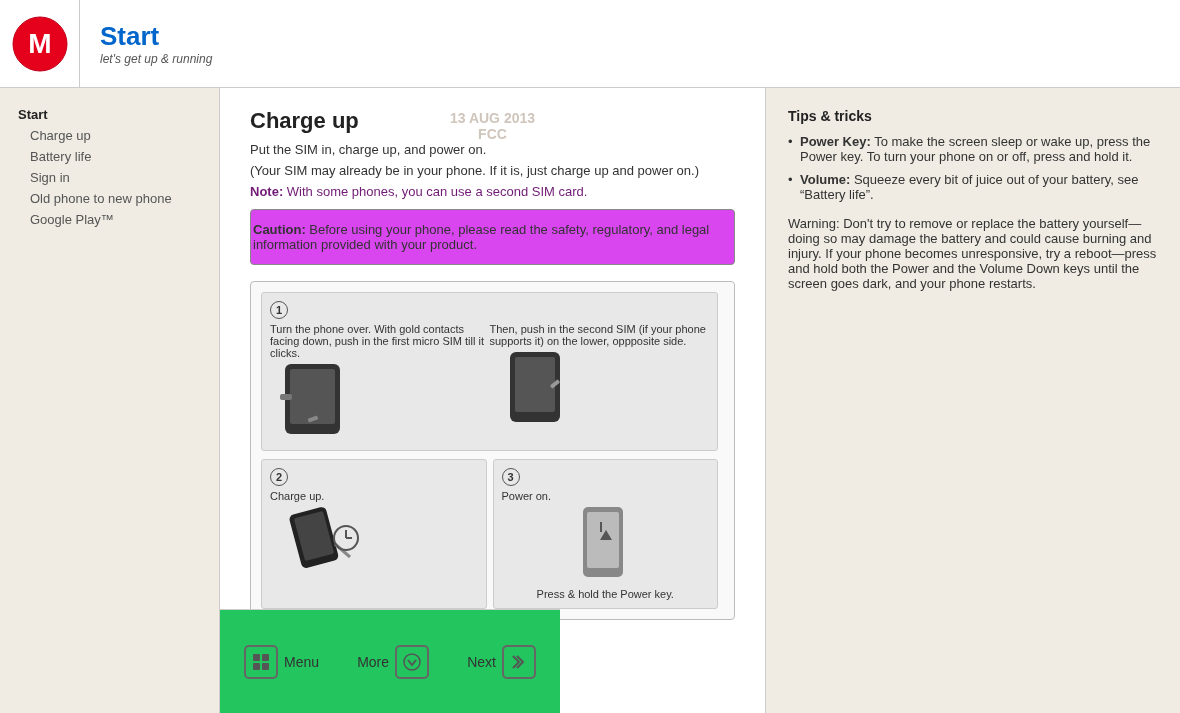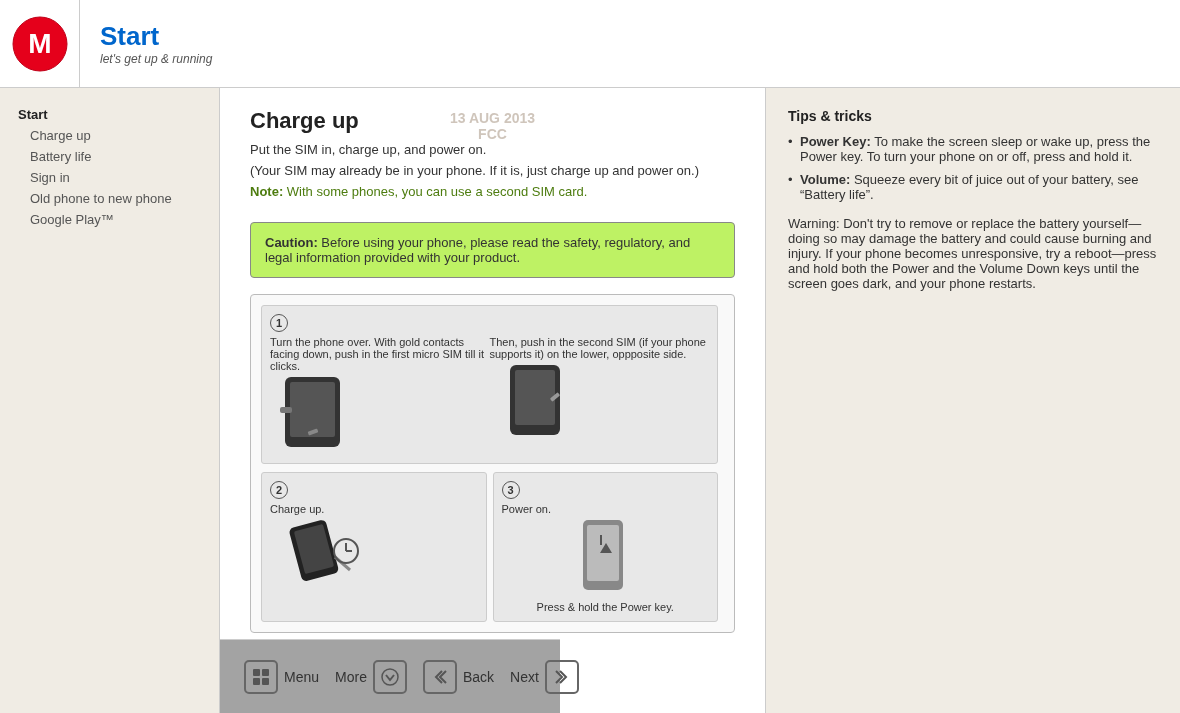--- a/index.html
+++ b/index.html
@@ -108,33 +108,33 @@
       color: #222;
       margin-bottom: 8px;
     }
     .charge-desc {
       font-size: 13px;
       color: #333;
       margin-bottom: 6px;
     }
     .charge-note {
       font-size: 13px;
-      color: #4d7c0f;
-      margin-bottom: 23px;
+      color: #701a75;
+      margin-bottom: 10px;
     }
     .charge-note strong { font-weight: bold; }
 
     .caution-box {
       border: 1px solid #888;
       border-radius: 4px;
-      padding: 12px 14px;
+      padding: 12px 2px;
       font-size: 13px;
       color: #333;
       margin-bottom: 16px;
-      background: #bef264;
+      background: #d946ef;
     }
     .caution-box strong { font-weight: bold; }
 
     
     .steps-area {
       border: 1px solid #bbb;
       border-radius: 4px;
       background: #f9f9f9;
       padding: 10px;
       font-size: 12px;
@@ -217,22 +217,22 @@
     }
     .tips-list li strong { font-weight: bold; text-align: center; }
     .warning-section { font-size: 13px; }
     .warning-section strong { font-weight: normal; }
 
     
     .bottom-nav {
       position: absolute;
       bottom: 0; left: 0;
       width: 340px;
-      height: 74px;
-      background: #a3a3a3;
+      height: 104px;
+      background: #22c55e;
       border-top: 1px solid #ccc;
       display: flex;
       align-items: center;
       justify-content: space-between;
       padding: 0 16px;
       z-index: 20;
     }
     .nav-btn {
       display: flex;
       align-items: center;
@@ -393,29 +393,20 @@
       <button class="nav-btn">
         <span>More</span>
         <div class="nav-icon">
           <svg width="20" height="20" viewBox="0 0 20 20">
             <circle cx="10" cy="10" r="8" fill="none" stroke="#555" stroke-width="1.5"></circle>
             <polyline points="6,8 10,13 14,8" fill="none" stroke="#555" stroke-width="2"></polyline>
           </svg>
         </div>
       </button>
       <button class="nav-btn">
-        <div class="nav-icon">
-          <svg width="20" height="20" viewBox="0 0 20 20">
-            <polyline points="12,4 6,10 12,16" fill="none" stroke="#555" stroke-width="2"></polyline>
-            <polyline points="16,4 10,10 16,16" fill="none" stroke="#555" stroke-width="2"></polyline>
-          </svg>
-        </div>
-        <span>Back</span>
-      </button>
-      <button class="nav-btn">
         <span>Next</span>
         <div class="nav-icon">
           <svg width="20" height="20" viewBox="0 0 20 20">
             <polyline points="8,4 14,10 8,16" fill="none" stroke="#555" stroke-width="2"></polyline>
             <polyline points="4,4 10,10 4,16" fill="none" stroke="#555" stroke-width="2"></polyline>
           </svg>
         </div>
       </button>
     </div>
   </div>

